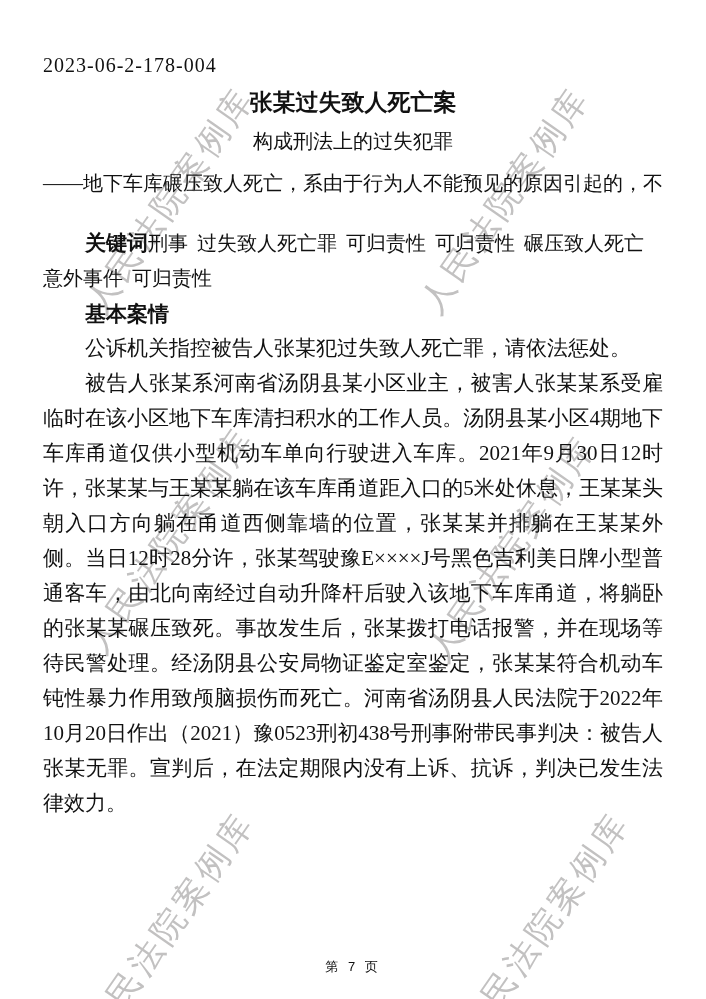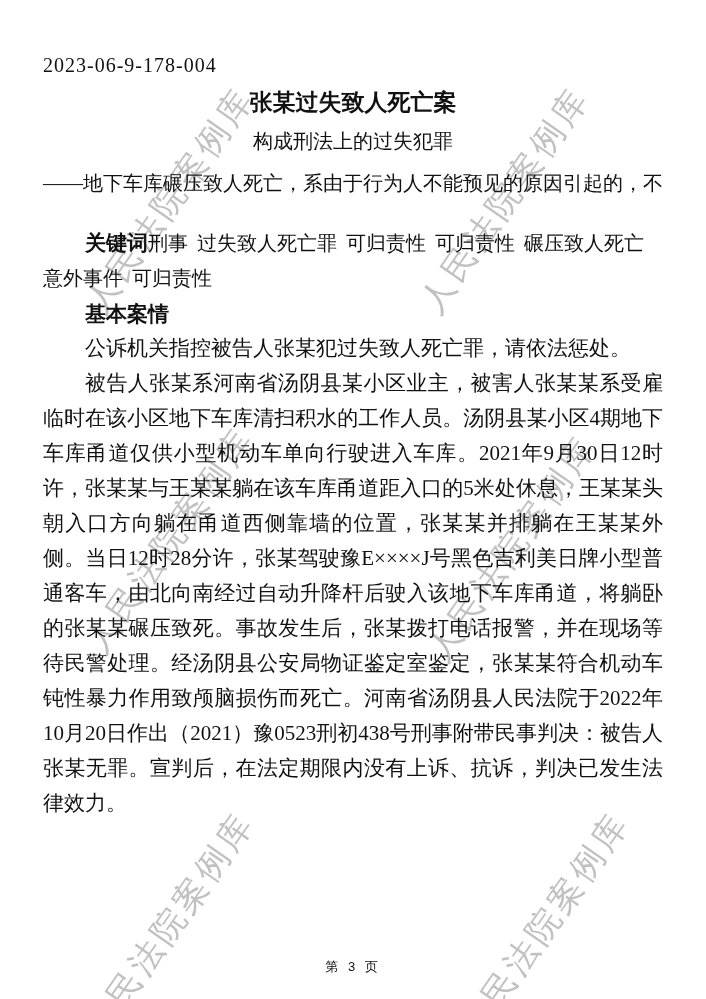--- a/index.html
+++ b/index.html
@@ -101,21 +101,21 @@
     <div class="wm wm-r1c1" style="color: rgb(194, 193, 193);">人民法院案例库</div>
     <div class="wm wm-r1c2" style="color: rgb(194, 193, 193);">人民法院案例库</div>
     <div class="wm wm-r2c1" style="color: rgb(194, 193, 193);">人民法院案例库</div>
     <div class="wm wm-r2c2" style="color: rgb(194, 193, 193);">人民法院案例库</div>
     <div class="wm wm-r3c1" style="color: rgb(194, 193, 193);">人民法院案例库</div>
     <div class="wm wm-r3c2" style="color: rgb(194, 193, 193);">人民法院案例库</div>
   </div>
 
   <div class="content">
 
-    <div class="doc-number">2023-06-9-178-004</div>
+    <div class="doc-number">2023-06-2-178-004</div>
 
     <div class="title">张某过失致人死亡案</div>
 
     <div class="subtitle">
       <div>构成刑法上的过失犯罪</div>
       <div>——地下车库碾压致人死亡，系由于行为人不能预见的原因引起的，不</div>
     </div>
 
     <div class="flow">
 
@@ -124,15 +124,15 @@
       </div>
 
       <div class="section-heading">基本案情</div>
       <p class="para">公诉机关指控被告人张某犯过失致人死亡罪，请依法惩处。</p>
       <p class="para">被告人张某系河南省汤阴县某小区业主，被害人张某某系受雇临时在该小区地下车库清扫积水的工作人员。汤阴县某小区4期地下车库甬道仅供小型机动车单向行驶进入车库。2021年9月30日12时许，张某某与王某某躺在该车库甬道距入口的5米处休息，王某某头朝入口方向躺在甬道西侧靠墙的位置，张某某并排躺在王某某外侧。当日12时28分许，张某驾驶豫E××××J号黑色吉利美日牌小型普通客车，由北向南经过自动升降杆后驶入该地下车库甬道，将躺卧的张某某碾压致死。事故发生后，张某拨打电话报警，并在现场等待民警处理。经汤阴县公安局物证鉴定室鉴定，张某某符合机动车钝性暴力作用致颅脑损伤而死亡。河南省汤阴县人民法院于2022年10月20日作出（2021）豫0523刑初438号刑事附带民事判决：被告人张某无罪。宣判后，在法定期限内没有上诉、抗诉，判决已发生法律效力。</p>
 
 
     </div>
   </div>
 
-  <div class="footer">第 3 页</div>
+  <div class="footer">第 7 页</div>
 
 </div>
 
 </body></html>

